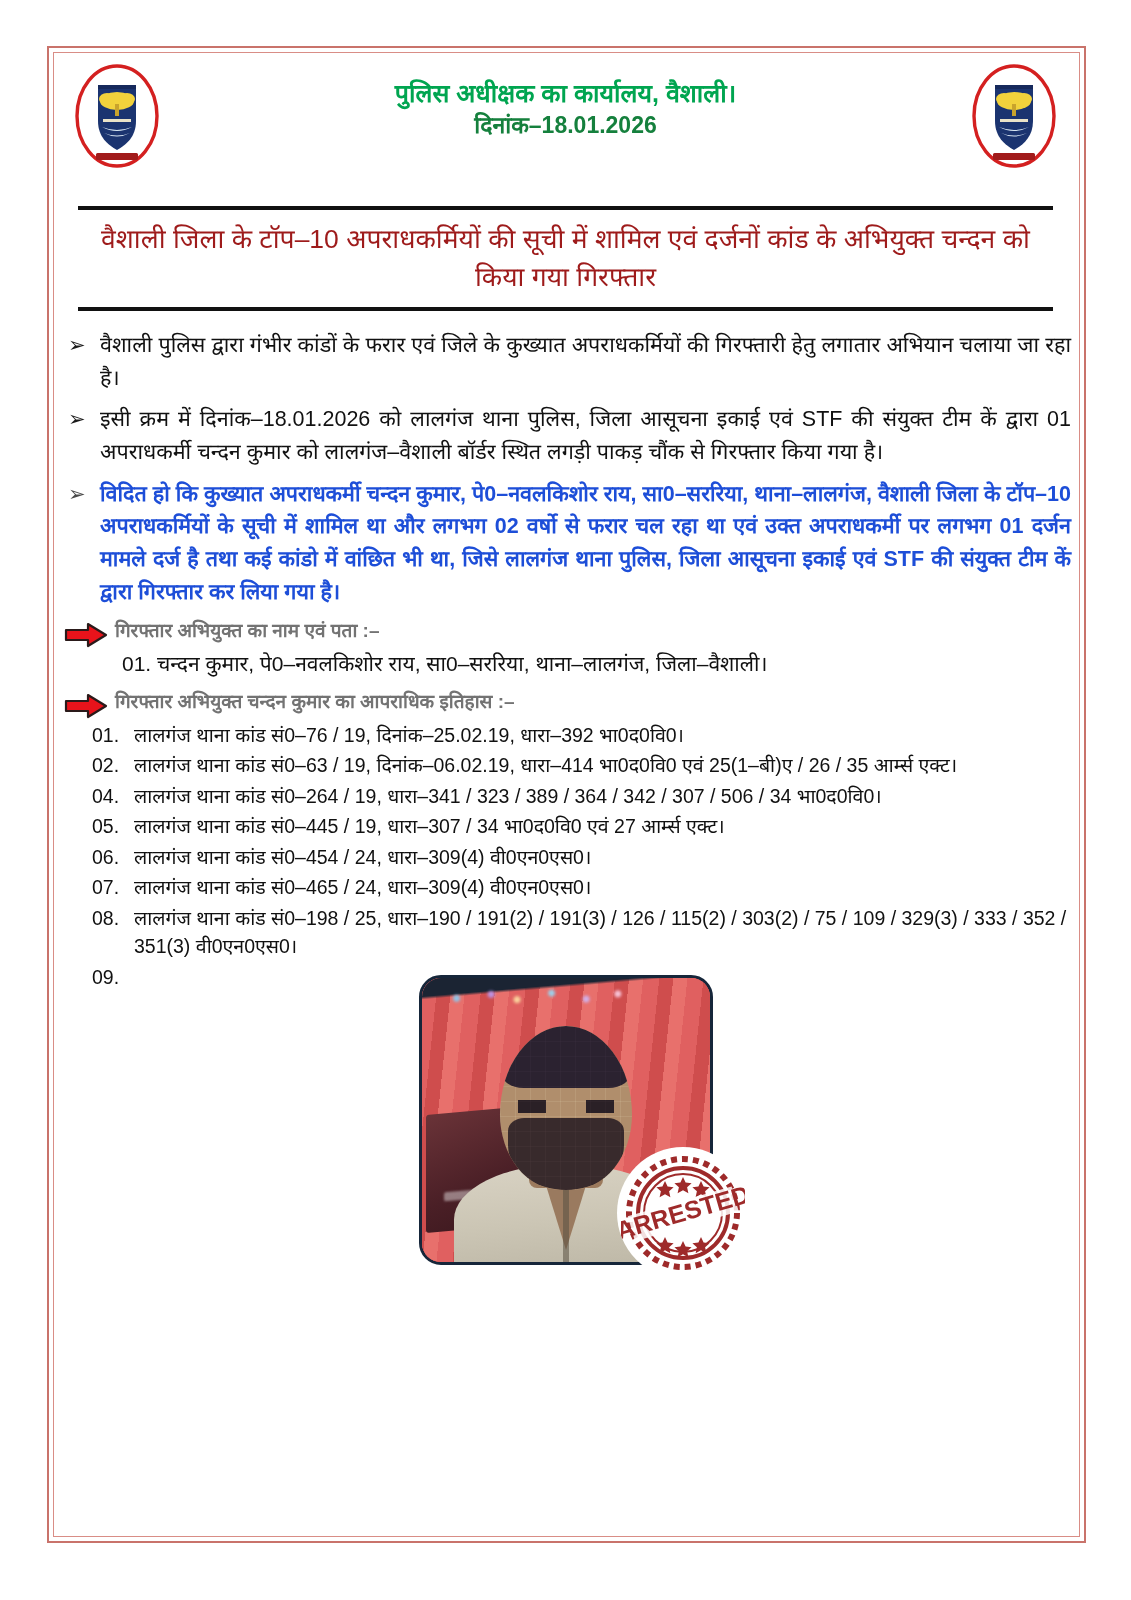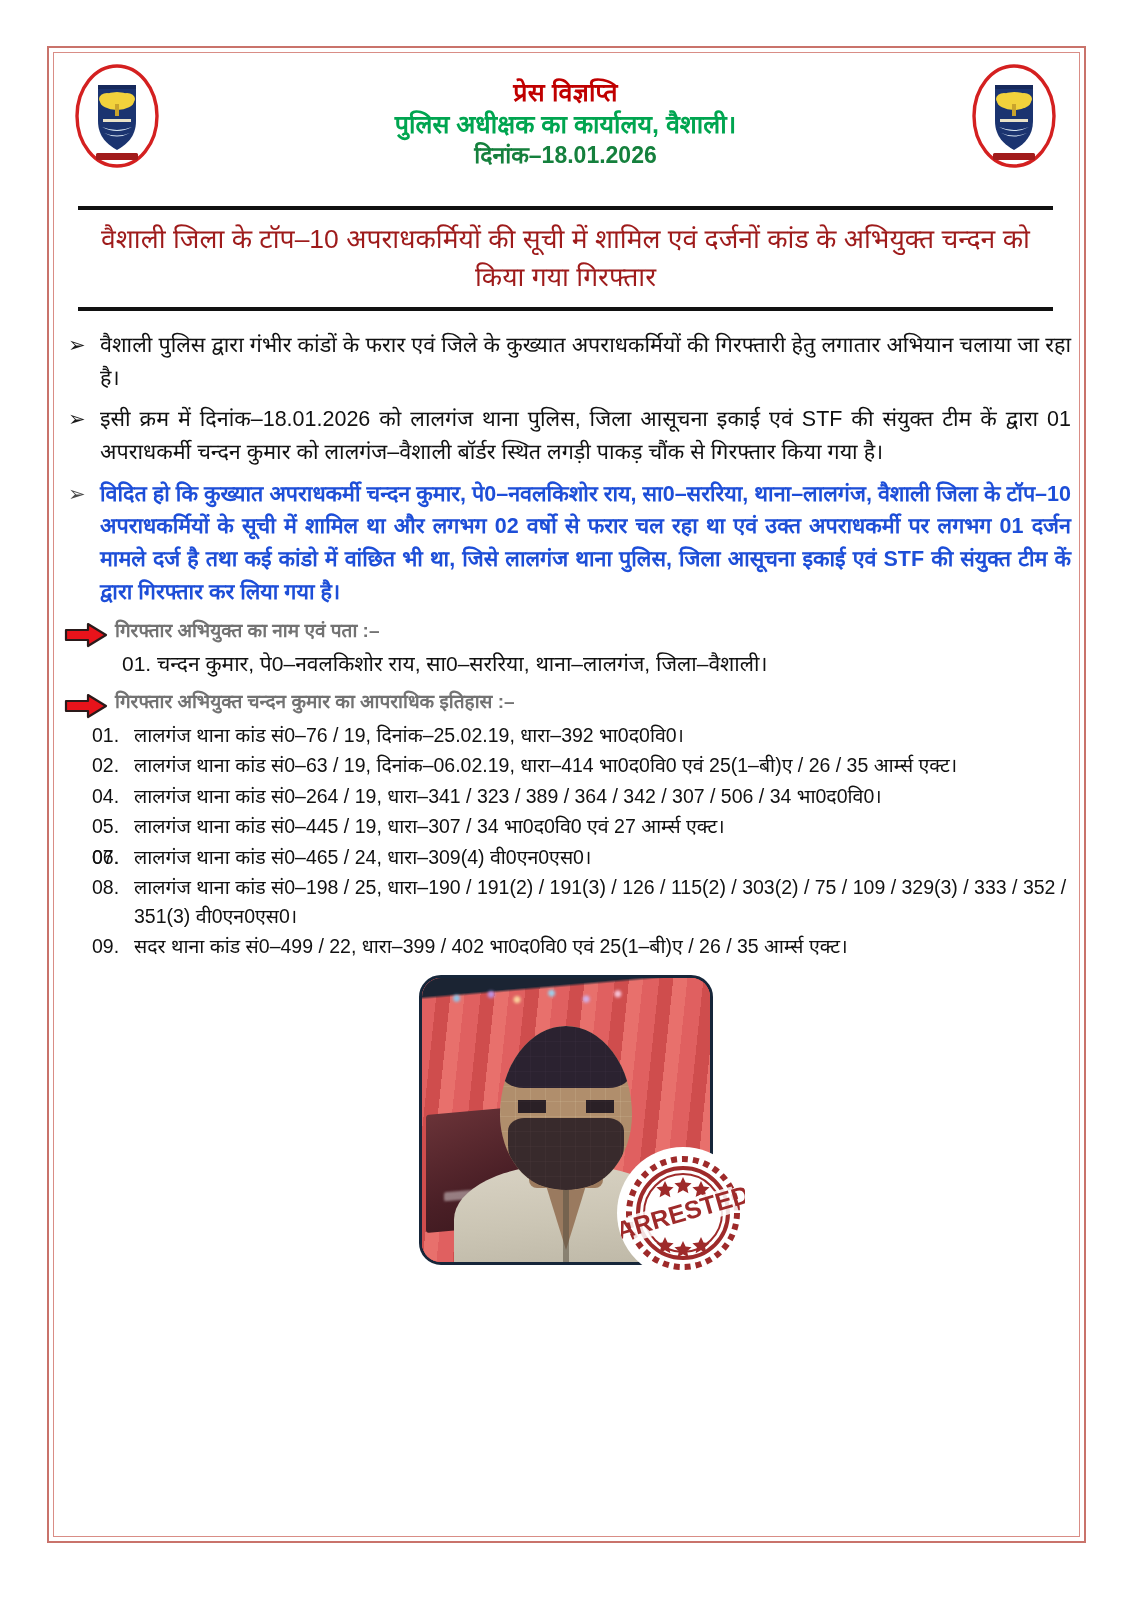--- a/index.html
+++ b/index.html
@@ -381,21 +381,20 @@
           <ellipse cx="53" cy="36" rx="8" ry="6" fill="#f2d23c"></ellipse>
           <rect x="41" y="41" width="4" height="12" fill="#c9a32c"></rect>
           <path d="M29 56 h28 v3 h-28 z" fill="#eae3c8"></path>
           <path d="M28 64 q15 6 30 0 q-15 8 -30 0 z" fill="#d8e6f2"></path>
           <path d="M30 70 q13 5 26 0 q-13 7 -26 0 z" fill="#d8e6f2"></path>
           <rect x="22" y="90" width="42" height="7" rx="1.5" fill="#a11b1b"></rect>
         </svg>
       </div>
 
       <div class="header-text">
-        <div class="hdr-line1">प्रेस विज्ञप्ति</div>
         <div class="hdr-line2">पुलिस अधीक्षक का कार्यालय, वैशाली।</div>
         <div class="hdr-line3">दिनांक–18.01.2026</div>
       </div>
     </div>
 
     <div class="rule"></div>
     <div class="doc-title">वैशाली जिला के टॉप–10 अपराधकर्मियों की सूची में शामिल एवं दर्जनों कांड के अभियुक्त चन्दन को किया गया गिरफ्तार</div>
     <div class="rule bottom"></div>
 
     <div class="bullets">
@@ -447,32 +446,32 @@
       <div class="case-item">
         <span class="case-num">04.</span>
         <span class="case-text">लालगंज थाना कांड सं0–264 / 19, धारा–341 / 323 / 389 / 364 / 342 / 307 / 506 / 34 भा0द0वि0।</span>
       </div>
       <div class="case-item">
         <span class="case-num">05.</span>
         <span class="case-text">लालगंज थाना कांड सं0–445 / 19, धारा–307 / 34 भा0द0वि0 एवं 27 आर्म्स एक्ट।</span>
       </div>
       <div class="case-item">
         <span class="case-num">06.</span>
+        <span class="case-text">लालगंज थाना कांड सं0–454 / 24, धारा–309(4) वी0एन0एस0।</span>
       </div>
       <div class="case-item">
         <span class="case-num">07.</span>
         <span class="case-text">लालगंज थाना कांड सं0–465 / 24, धारा–309(4) वी0एन0एस0।</span>
       </div>
       <div class="case-item">
         <span class="case-num">08.</span>
         <span class="case-text spread">लालगंज थाना कांड सं0–198 / 25, धारा–190 / 191(2) / 191(3) / 126 / 115(2) / 303(2) / 75 / 109 / 329(3) / 333 / 352 / 351(3) वी0एन0एस0।</span>
       </div>
       <div class="case-item">
         <span class="case-num">09.</span>
-        <span class="case-text">सदर थाना कांड सं0–499 / 22, धारा–399 / 402 भा0द0वि0 एवं 25(1–बी)ए / 26 / 35 आर्म्स एक्ट।</span>
       </div>
     </div>
 
     <div class="photo-wrap">
       <div class="photo">
         <div class="ph-backdrop"></div>
         <div class="ph-lights"></div>
         <div class="ph-monitor"></div>
         <div class="ph-shoulders"></div>
         <div class="ph-neck"></div>

